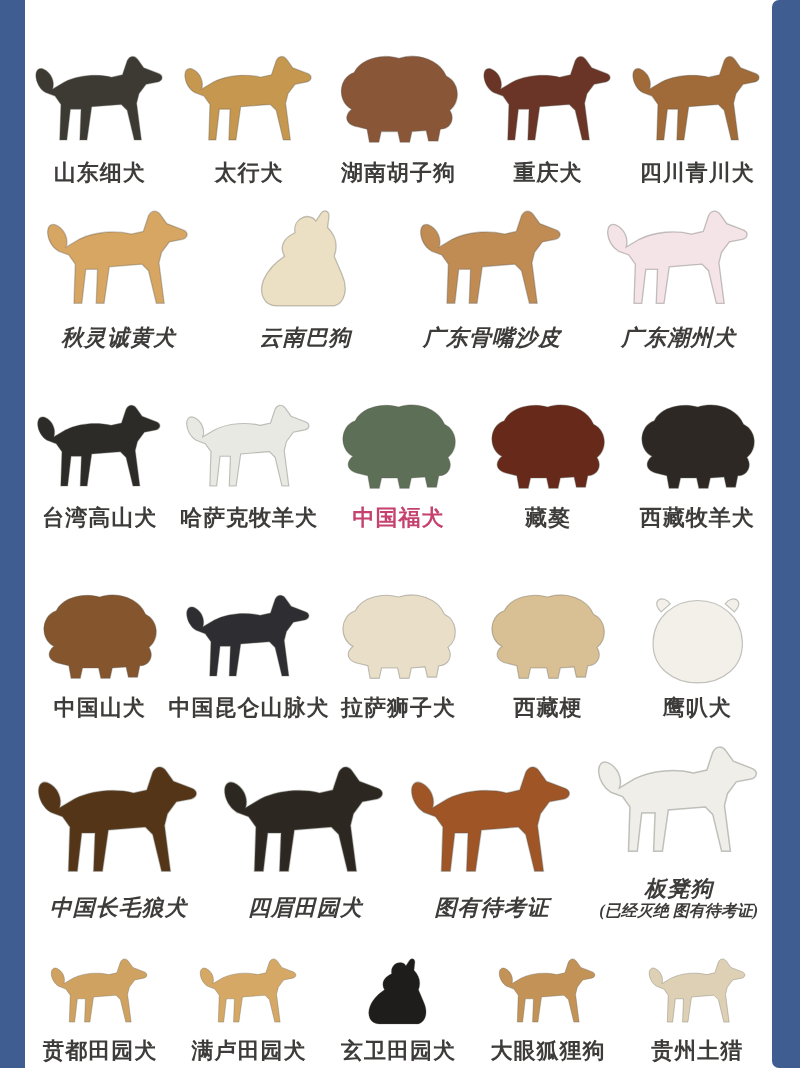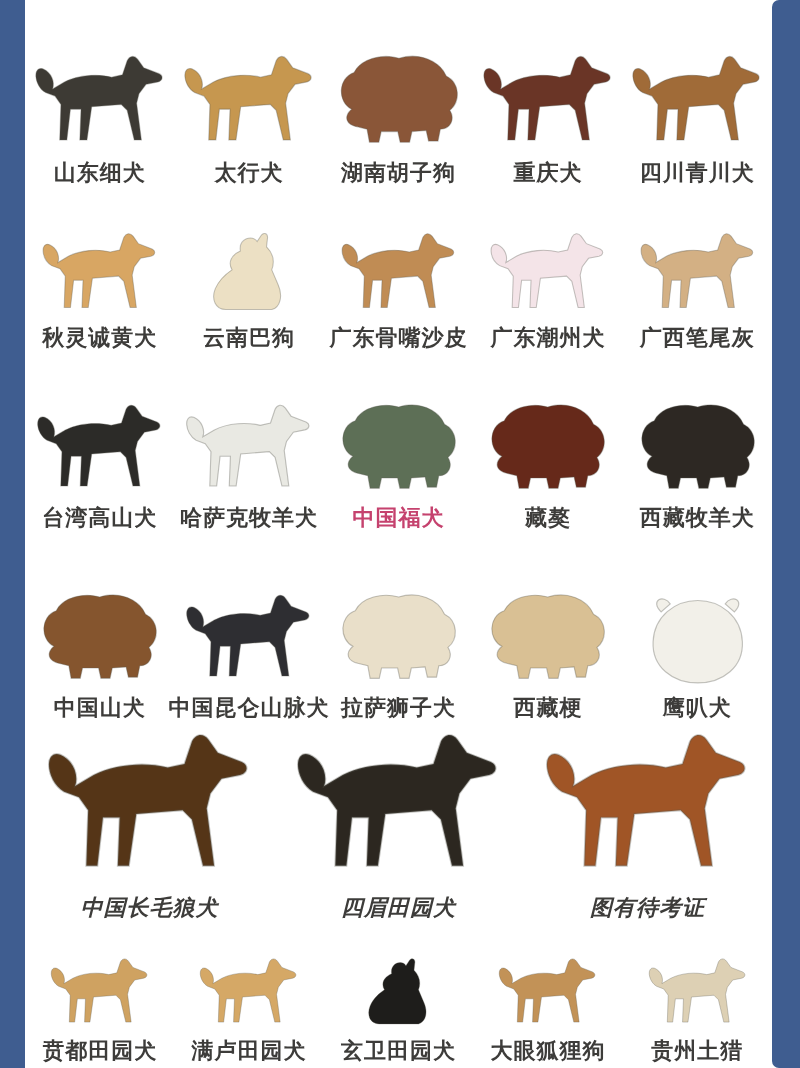--- a/index.html
+++ b/index.html
@@ -13,21 +13,21 @@
   .frame { position: relative; width: 800px; height: 1068px; background:#fff; }
   .strip { position: absolute; top: 0; height: 100%; }
   .strip-left  { left: 0; width: 25px; }
   .strip-right { right: 0; width: 28px; border-radius: 7px 0 0 7px; }
   .content {
     position: absolute; top: 0; left: 25px; right: 28px; height: 100%;
     display: flex; flex-direction: column;
   }
   .row { display: flex; width: 100%; }
   .row.r1 { height: 190px; padding-top: 8px; }
-  .row.r2 { height: 165px; }
+  .row.r2 { height: 165px; font-style: italic; }
   .row.r3 { height: 180px; }
   .row.r4 { height: 190px; }
   .row.r5 { height: 200px; font-style: italic; }
   .row.r6 { height: 143px; }
   .cell {
     flex: 1 1 0; min-width: 0;
     display: flex; flex-direction: column;
     align-items: center; justify-content: flex-end;
     padding-bottom: 5px;
   }
@@ -123,26 +123,20 @@
             <use href="#dog-side"></use>
           </svg>
         <div class="label">广东骨嘴沙皮</div>
       </div>
       <div class="cell">
         <svg class="dog" viewBox="0 0 120 90" preserveAspectRatio="xMidYMax meet" style="fill: rgb(244, 228, 232);">
             <use href="#dog-side"></use>
           </svg>
         <div class="label">广东潮州犬</div>
       </div>
-      <div class="cell">
-        <svg class="dog" viewBox="0 0 120 90" preserveAspectRatio="xMidYMax meet" style="fill: rgb(211, 176, 132);">
-            <use href="#dog-side"></use>
-          </svg>
-        <div class="label">广西笔尾灰</div>
-      </div>
     </div>
 
     <div class="row r3">
       <div class="cell">
         <svg class="dog" viewBox="0 0 120 90" preserveAspectRatio="xMidYMax meet" style="fill: rgb(44, 43, 40);">
             <use href="#dog-side"></use>
           </svg>
         <div class="label">台湾高山犬</div>
       </div>
       <div class="cell">
@@ -216,20 +210,27 @@
             <use href="#dog-side"></use>
           </svg>
         <div class="label">四眉田园犬</div>
       </div>
       <div class="cell">
         <svg class="dog" viewBox="0 0 120 90" preserveAspectRatio="xMidYMax meet" style="fill: rgb(160, 85, 38);">
             <use href="#dog-side"></use>
           </svg>
         <div class="label">图有待考证</div>
       </div>
+      <div class="cell">
+        <svg class="dog" viewBox="0 0 120 90" preserveAspectRatio="xMidYMax meet" style="fill: rgb(239, 238, 232);">
+            <use href="#dog-side"></use>
+          </svg>
+        <div class="label">板凳狗</div>
+        <div class="note">(已经灭绝 图有待考证)</div>
+      </div>
     </div>
 
     <div class="row r6">
       <div class="cell">
         <svg class="dog" viewBox="0 0 120 90" preserveAspectRatio="xMidYMax meet" style="fill: rgb(207, 162, 97);">
             <use href="#dog-side"></use>
           </svg>
         <div class="label">贲都田园犬</div>
       </div>
       <div class="cell">

